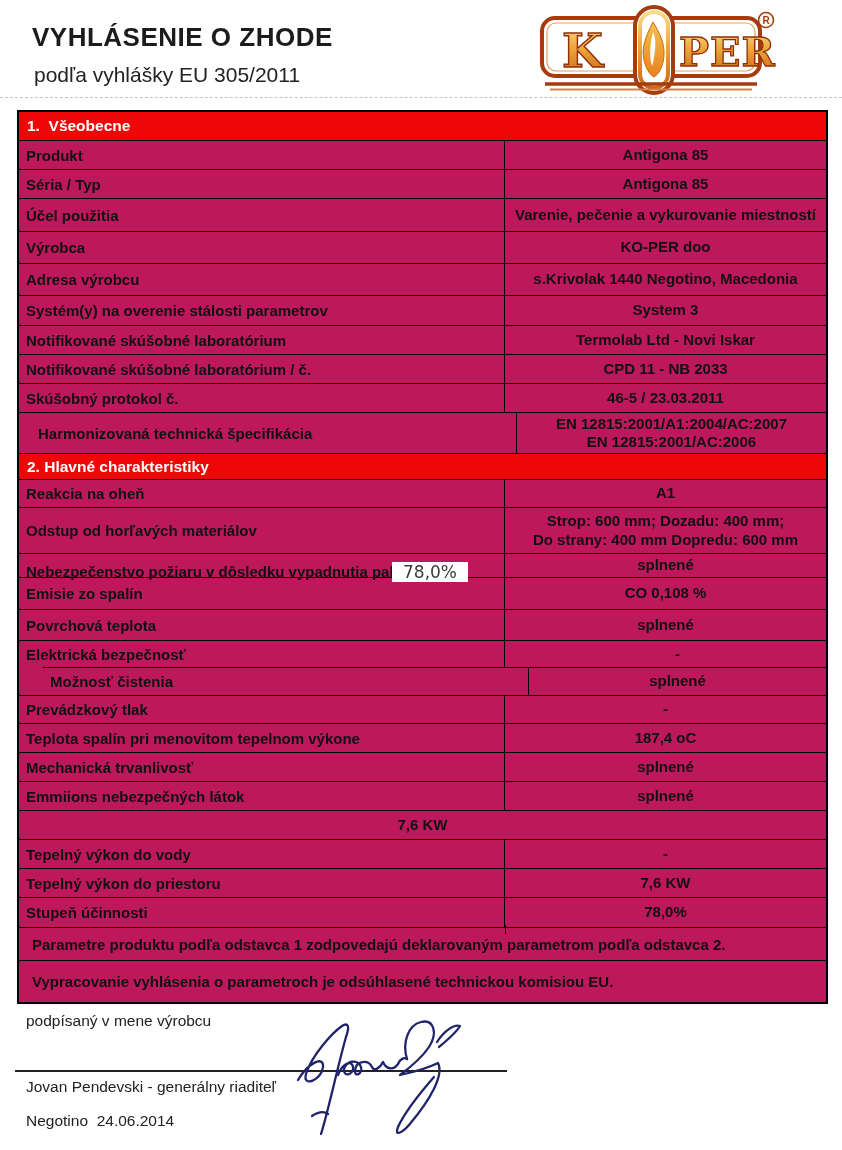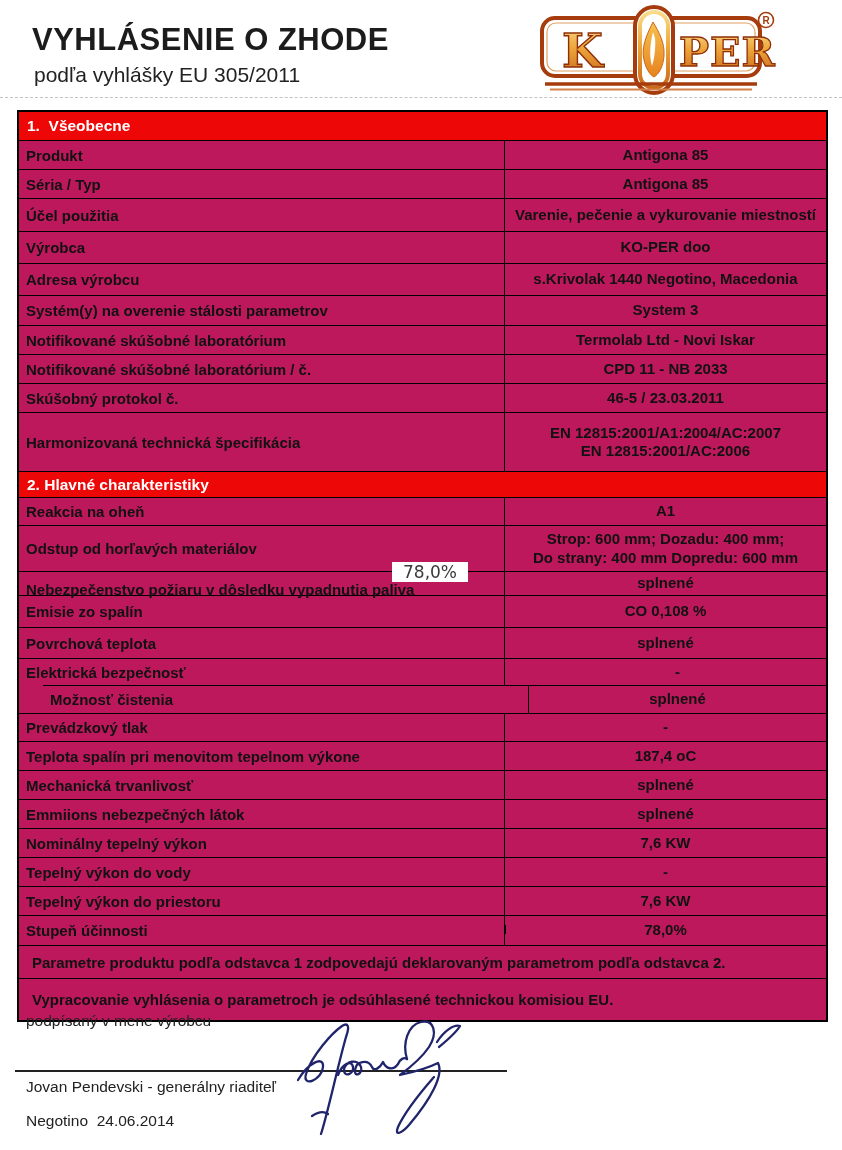--- a/index.html
+++ b/index.html
@@ -1,20 +1,20 @@
 <!DOCTYPE html>
 <html style="--accent-red: #ee0707;"><head>
 <meta charset="utf-8">
 <style>
   html,body{margin:0;padding:0;background:#ffffff;}
   #page{position:relative;width:842px;height:1150px;background:#fff;
         font-family:"Liberation Sans",sans-serif;color:#111;overflow:hidden;}
 
   
-  #doc-title{position:absolute;left:32px;top:22px;font-size:31px;font-weight:bold;
+  #doc-title{position:absolute;left:32px;top:22px;font-size:26px;font-weight:bold;
              color:#1c1c1c;letter-spacing:.5px;}
   #doc-subtitle{position:absolute;left:34px;top:63px;font-size:21px;color:#222;}
   #logo{position:absolute;left:538px;top:4px;width:240px;height:98px;}
   #page-rule{position:absolute;left:0;top:97px;width:842px;border-top:1px dashed #c3c3c3;}
 
   
   #tbl{position:absolute;left:17px;top:110px;width:811px;border:2px solid #000;
        box-sizing:border-box;background:#be185d;}
   .trow{display:flex;align-items:center;box-sizing:border-box;border-top:1px solid #000;
         font-size:15px;font-weight:bold;}
@@ -144,21 +144,21 @@
         </div>
       </div>
       <div class="trow" style="height: 29px;">
         <div class="tl">
           <div>Skúšobný protokol č.</div>
         </div>
         <div class="tv">
           <div>46-5 / 23.03.2011</div>
         </div>
       </div>
-      <div class="trow" style="height: 59px;">
+      <div class="trow" style="height: 41px; padding-left: 12px;">
         <div class="tl">
           <div>Harmonizovaná technická špecifikácia</div>
         </div>
         <div class="tv">
           <div>EN 12815:2001/A1:2004/AC:2007</div>
           <div style="display: block;">EN 12815:2001/AC:2006</div>
         </div>
       </div>
       <div class="trow thead" style="height: 26px;">
         <div>2. Hlavné charakteristiky</div>
@@ -246,23 +246,20 @@
       </div>
       <div class="trow" style="height: 29px;">
         <div class="tl">
           <div>Emmiions nebezpečných látok</div>
         </div>
         <div class="tv">
           <div>splnené</div>
         </div>
       </div>
       <div class="trow" style="height: 29px;">
-        <div class="tl">
-          <div>Nominálny tepelný výkon</div>
-        </div>
         <div class="tv">
           <div>7,6 KW</div>
         </div>
       </div>
       <div class="trow" style="height: 29px;">
         <div class="tl">
           <div>Tepelný výkon do vody</div>
         </div>
         <div class="tv">
           <div>-</div>

